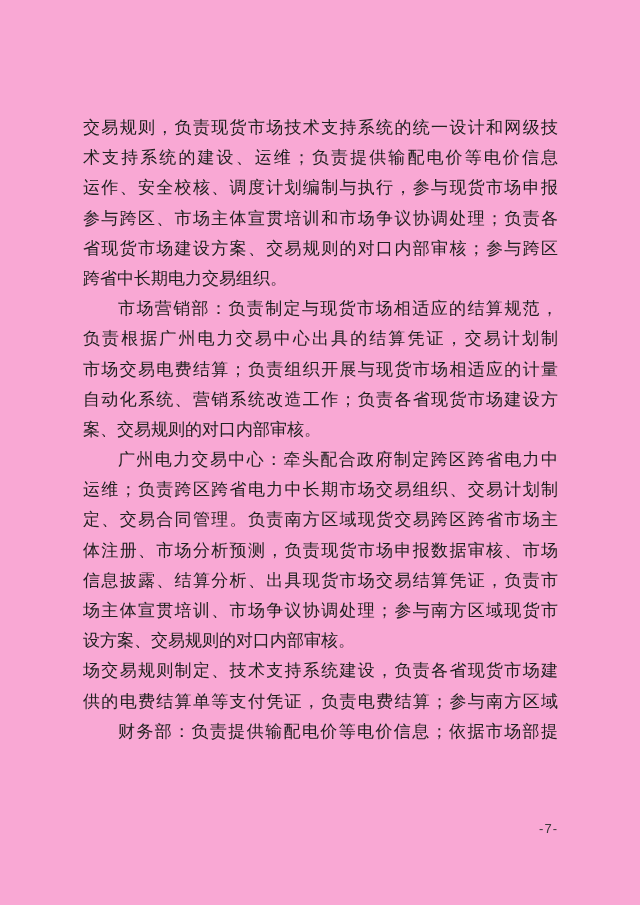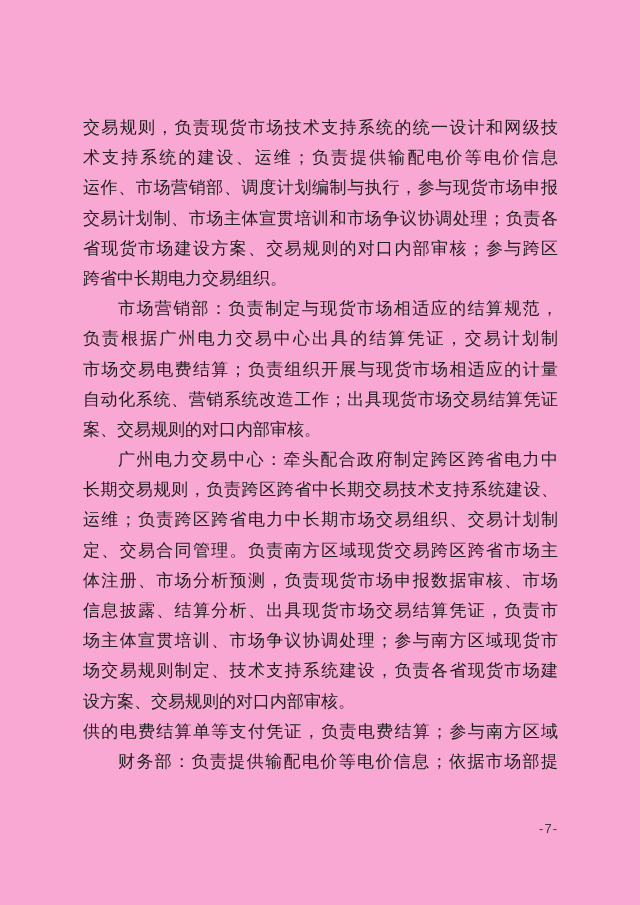--- a/index.html
+++ b/index.html
@@ -51,37 +51,36 @@
   }
 </style>
 </head>
 <body>
 
 <div class="page">
 
   <div class="textblock">
     <div class="line">交易规则，负责现货市场技术支持系统的统一设计和网级技</div>
     <div class="line">术支持系统的建设、运维；负责提供输配电价等电价信息</div>
-    <div class="line">运作、市场营销部、调度计划编制与执行，参与现货市场申报</div>
-    <div class="line">交易计划制、市场主体宣贯培训和市场争议协调处理；负责各</div>
+    <div class="line">运作、安全校核、调度计划编制与执行，参与现货市场申报</div>
+    <div class="line">参与跨区、市场主体宣贯培训和市场争议协调处理；负责各</div>
     <div class="line">省现货市场建设方案、交易规则的对口内部审核；参与跨区</div>
     <div class="line end">跨省中长期电力交易组织。</div>
     <div class="line indent">市场营销部：负责制定与现货市场相适应的结算规范，</div>
     <div class="line">负责根据广州电力交易中心出具的结算凭证，交易计划制</div>
     <div class="line">市场交易电费结算；负责组织开展与现货市场相适应的计量</div>
-    <div class="line">自动化系统、营销系统改造工作；出具现货市场交易结算凭证</div>
+    <div class="line">自动化系统、营销系统改造工作；负责各省现货市场建设方</div>
     <div class="line end">案、交易规则的对口内部审核。</div>
     <div class="line indent">广州电力交易中心：牵头配合政府制定跨区跨省电力中</div>
-    <div class="line">长期交易规则，负责跨区跨省中长期交易技术支持系统建设、</div>
     <div class="line">运维；负责跨区跨省电力中长期市场交易组织、交易计划制</div>
     <div class="line">定、交易合同管理。负责南方区域现货交易跨区跨省市场主</div>
     <div class="line">体注册、市场分析预测，负责现货市场申报数据审核、市场</div>
     <div class="line">信息披露、结算分析、出具现货市场交易结算凭证，负责市</div>
     <div class="line">场主体宣贯培训、市场争议协调处理；参与南方区域现货市</div>
+    <div class="line end">设方案、交易规则的对口内部审核。</div>
     <div class="line">场交易规则制定、技术支持系统建设，负责各省现货市场建</div>
-    <div class="line end">设方案、交易规则的对口内部审核。</div>
     <div class="line">供的电费结算单等支付凭证，负责电费结算；参与南方区域</div>
     <div class="line indent">财务部：负责提供输配电价等电价信息；依据市场部提</div>
   </div>
 
   <div class="footer">-7-</div>
 
 </div>
 
 </body></html>

